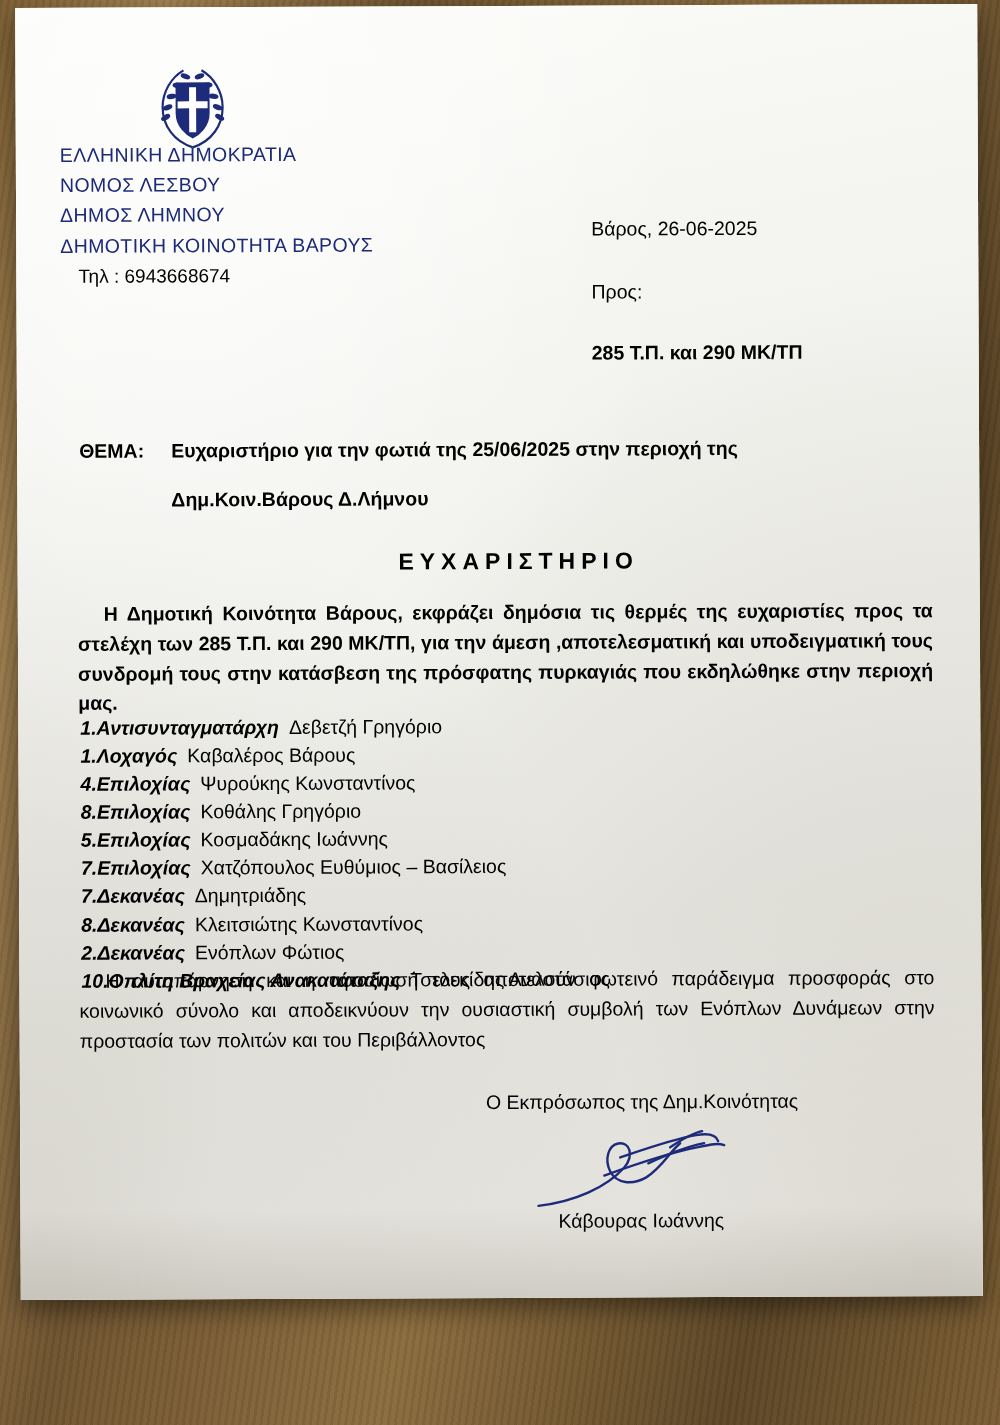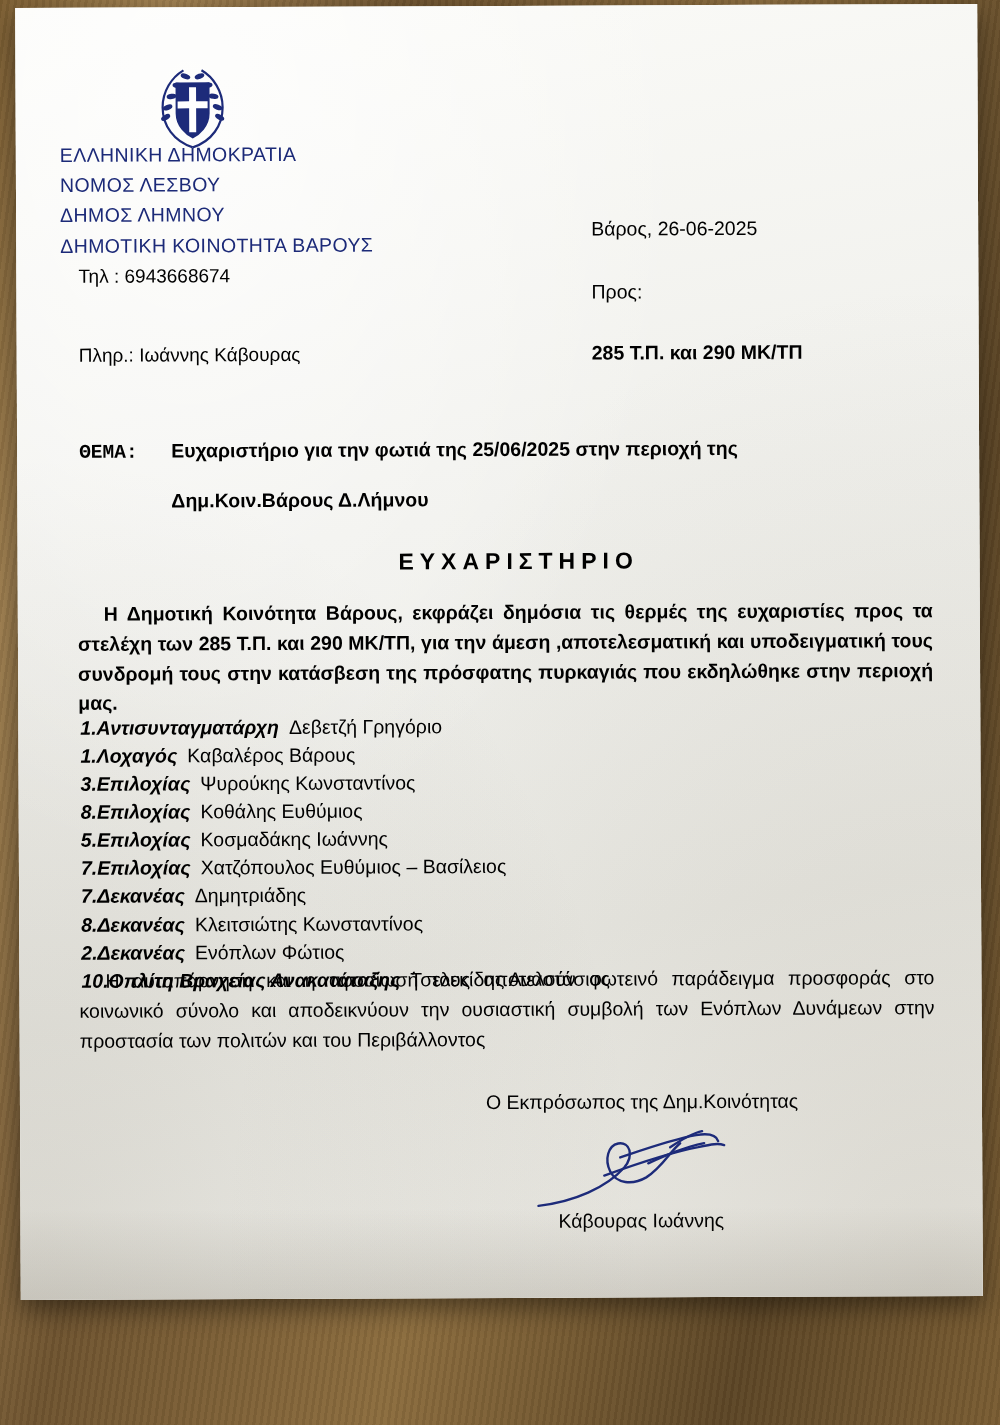--- a/index.html
+++ b/index.html
@@ -112,21 +112,20 @@
     position: absolute;
     left: 62px;
     top: 432px;
     width: 840px;
     font-size: 19.5px;
     font-weight: bold;
   }
   .subject .label {
     display: inline-block;
     width: 92px;
-    font-family: Liberation Mono, monospace;
   }
   .subject .line2 {
     margin-top: 26px;
     margin-left: 92px;
   }
 
   
   .doc-title {
     position: absolute;
     left: 0;
@@ -255,21 +254,20 @@
 
   <div class="letterhead">
     <div>ΕΛΛΗΝΙΚΗ ΔΗΜΟΚΡΑΤΙΑ</div>
     <div>ΝΟΜΟΣ ΛΕΣΒΟΥ</div>
     <div>ΔΗΜΟΣ ΛΗΜΝΟΥ</div>
     <div>ΔΗΜΟΤΙΚΗ ΚΟΙΝΟΤΗΤΑ ΒΑΡΟΥΣ</div>
   </div>
 
   <div class="contact">
     <div class="row">Τηλ   : 6943668674</div>
-    <div class="row info">Πληρ.: Ιωάννης Κάβουρας</div>
   </div>
 
   <div class="rightblock">
     <div class="place-date">Βάρος, 26-06-2025</div>
     <div class="pros">Προς:</div>
     <div class="units">285 Τ.Π. και 290 ΜΚ/ΤΠ</div>
   </div>
 
   <div class="subject">
     <div>
@@ -283,24 +281,24 @@
   <div class="para1">Η Δημοτική Κοινότητα Βάρους, εκφράζει δημόσια τις θερμές της ευχαριστίες προς τα στελέχη των 285 Τ.Π. και 290 ΜΚ/ΤΠ, για την άμεση ,αποτελεσματική και υποδειγματική τους συνδρομή τους στην κατάσβεση της πρόσφατης πυρκαγιάς που εκδηλώθηκε στην περιοχή μας.</div>
 
   <div class="honor-list">
     <div class="item">
       <span class="rank">1.Αντισυνταγματάρχη</span><span class="name">Δεβετζή Γρηγόριο</span>
     </div>
     <div class="item">
       <span class="rank">1.Λοχαγός</span><span class="name">Καβαλέρος  Βάρους</span>
     </div>
     <div class="item">
-      <span class="rank">3.Επιλοχίας</span><span class="name">Ψυρούκης Κωνσταντίνος</span>
-    </div>
-    <div class="item">
-      <span class="rank">8.Επιλοχίας</span><span class="name">Κοθάλης Ευθύμιος</span>
+      <span class="rank">4.Επιλοχίας</span><span class="name">Ψυρούκης Κωνσταντίνος</span>
+    </div>
+    <div class="item">
+      <span class="rank">8.Επιλοχίας</span><span class="name">Κοθάλης Γρηγόριο</span>
     </div>
     <div class="item">
       <span class="rank">5.Επιλοχίας</span><span class="name">Κοσμαδάκης Ιωάννης</span>
     </div>
     <div class="item">
       <span class="rank">7.Επιλοχίας</span><span class="name">Χατζόπουλος Ευθύμιος – Βασίλειος</span>
     </div>
     <div class="item">
       <span class="rank">7.Δεκανέας</span><span class="name">Δημητριάδης</span>
     </div>

